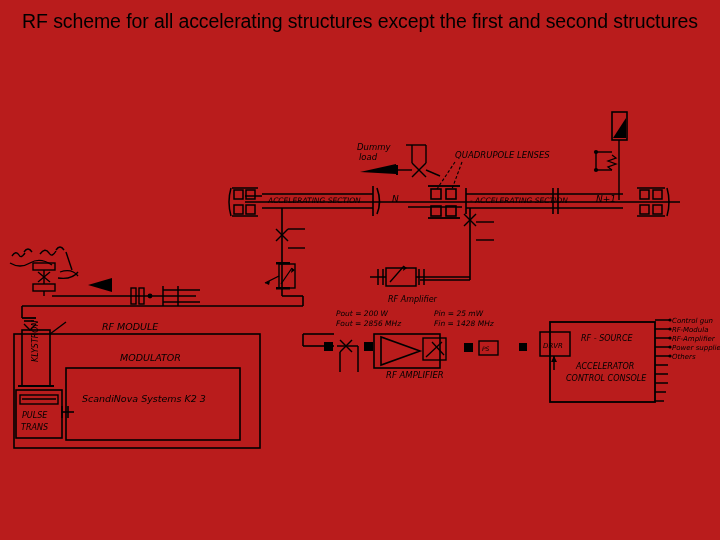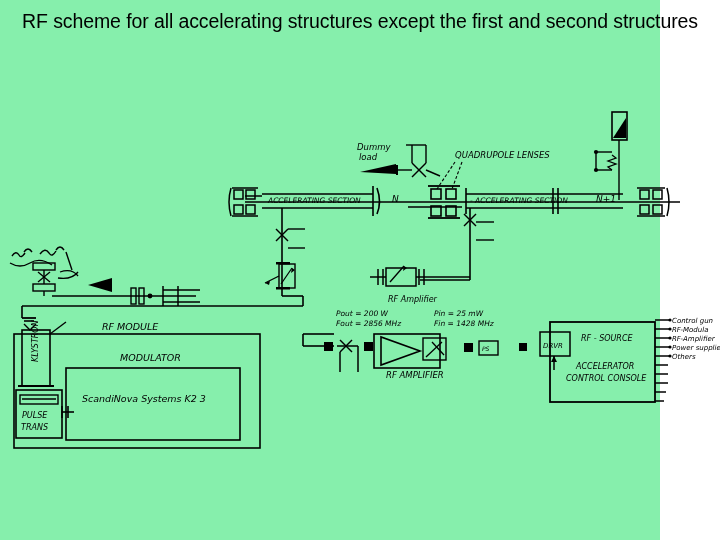--- a/index.html
+++ b/index.html
@@ -9,23 +9,23 @@
   }
   body {
     width: 720px;
     height: 540px;
     font-family: "Liberation Sans", sans-serif;
     overflow: hidden;
     position: relative;
   }
   #slide {
     position: relative;
-    width: 660px;
+    width: 720px;
     height: 540px;
-    background: #86efac;
+    background: #b91c1c;
   }
   #title {
     position: absolute;
     left: 18px;
     top: 8px;
     width: 684px;
     text-align: center;
     font-family: "Liberation Sans", sans-serif;
     font-size: 19.5px;
     line-height: 26px;

